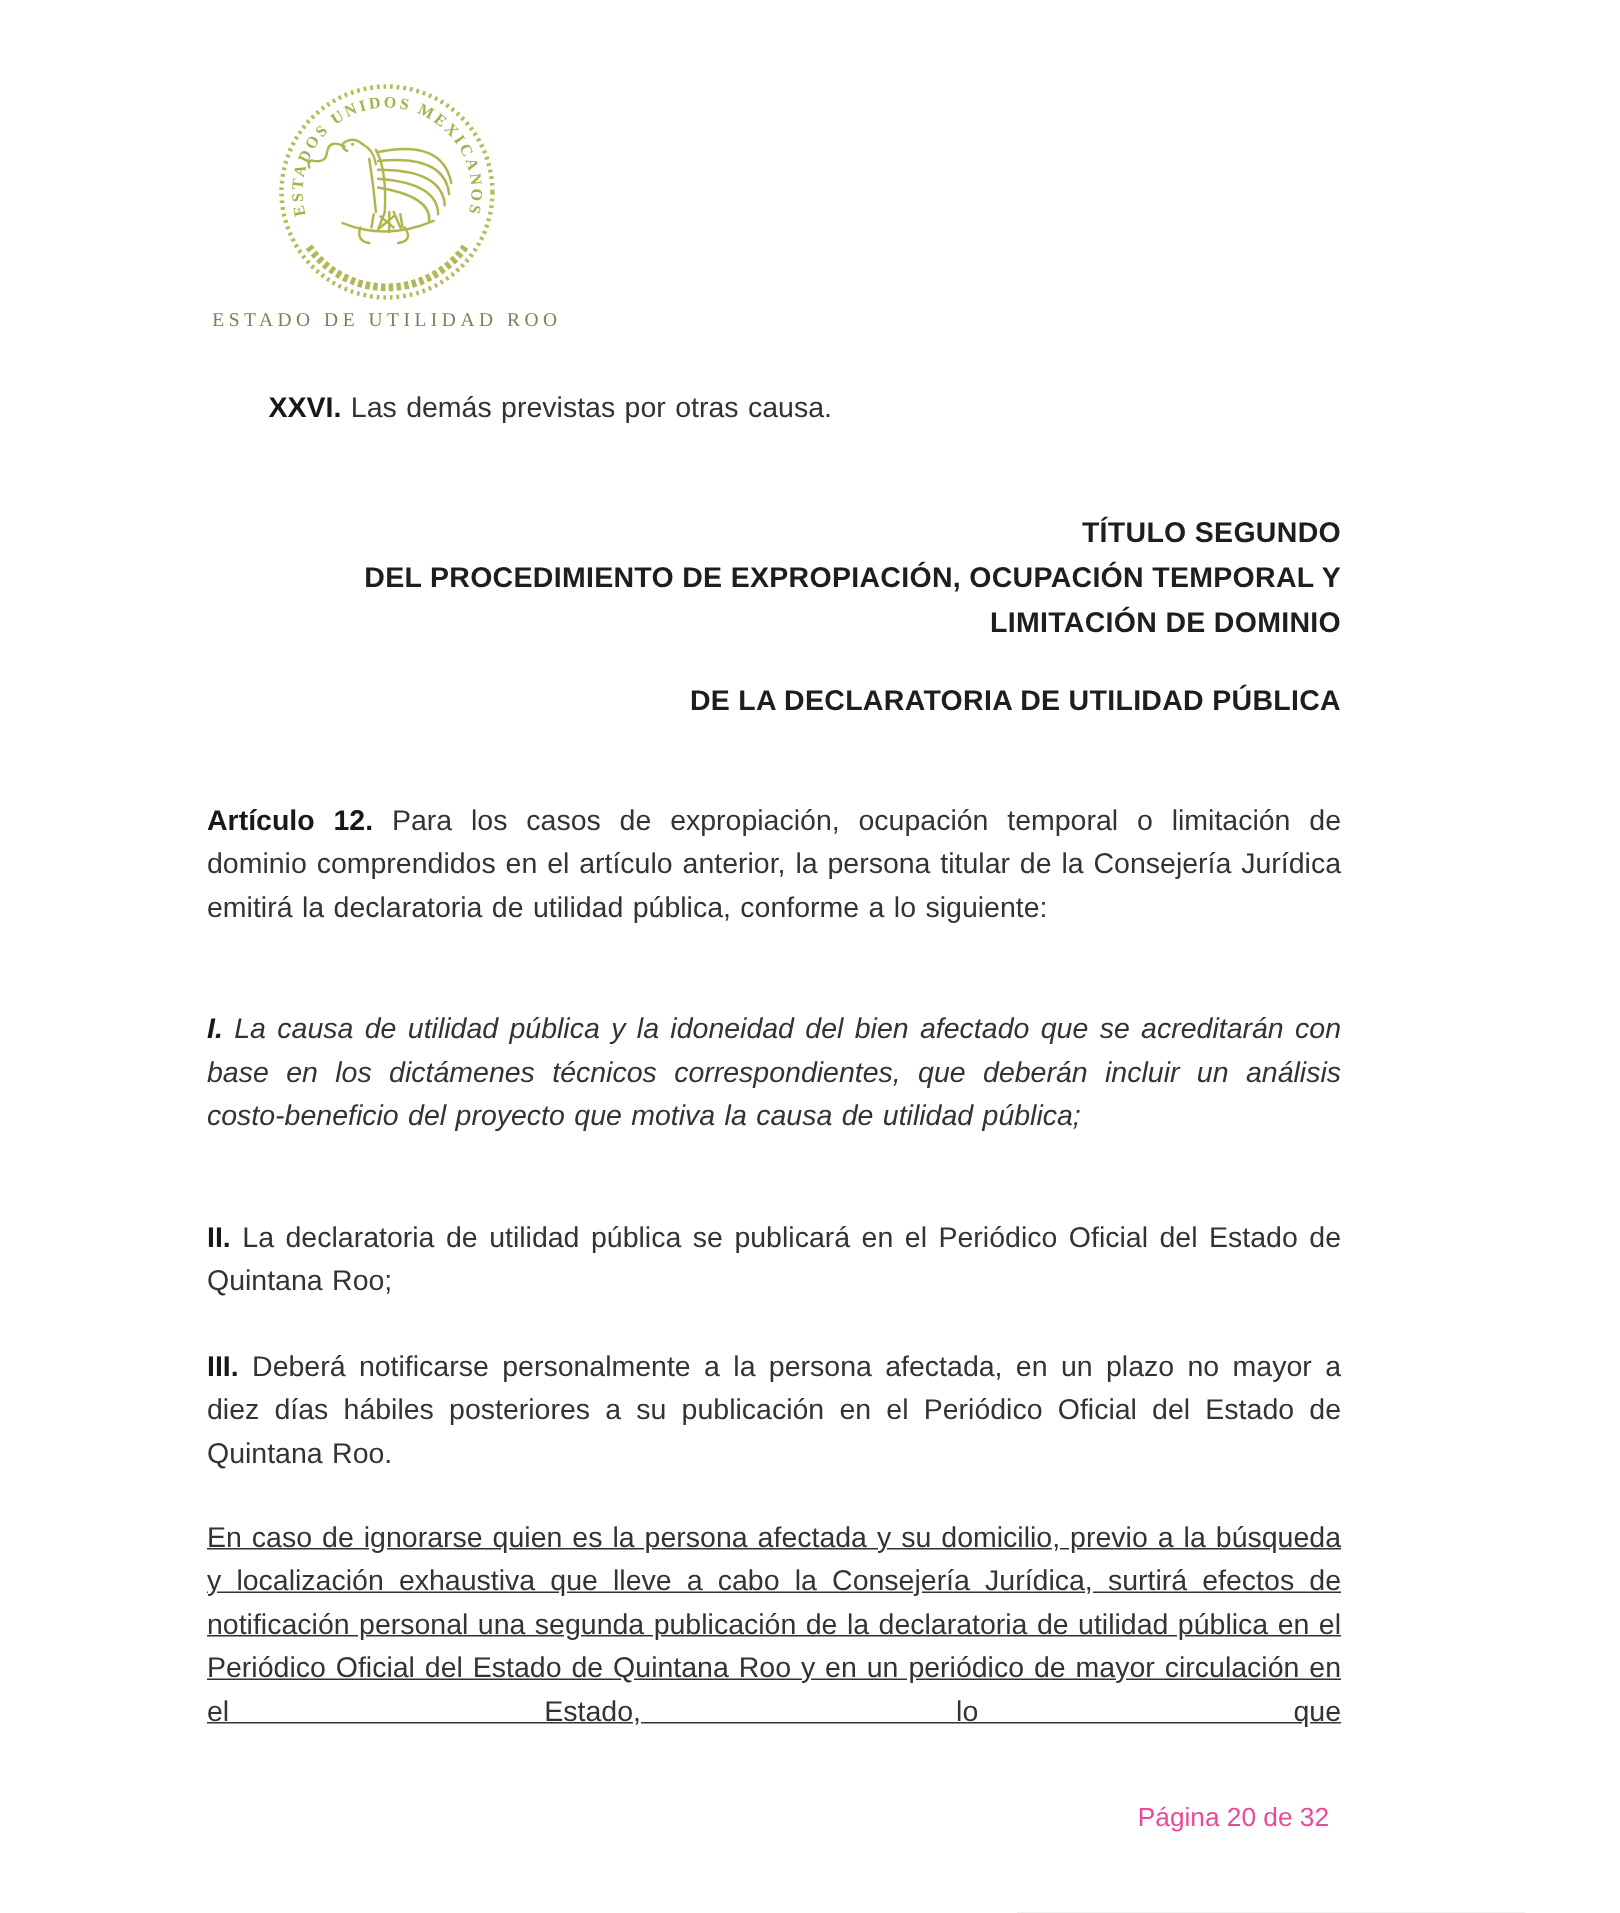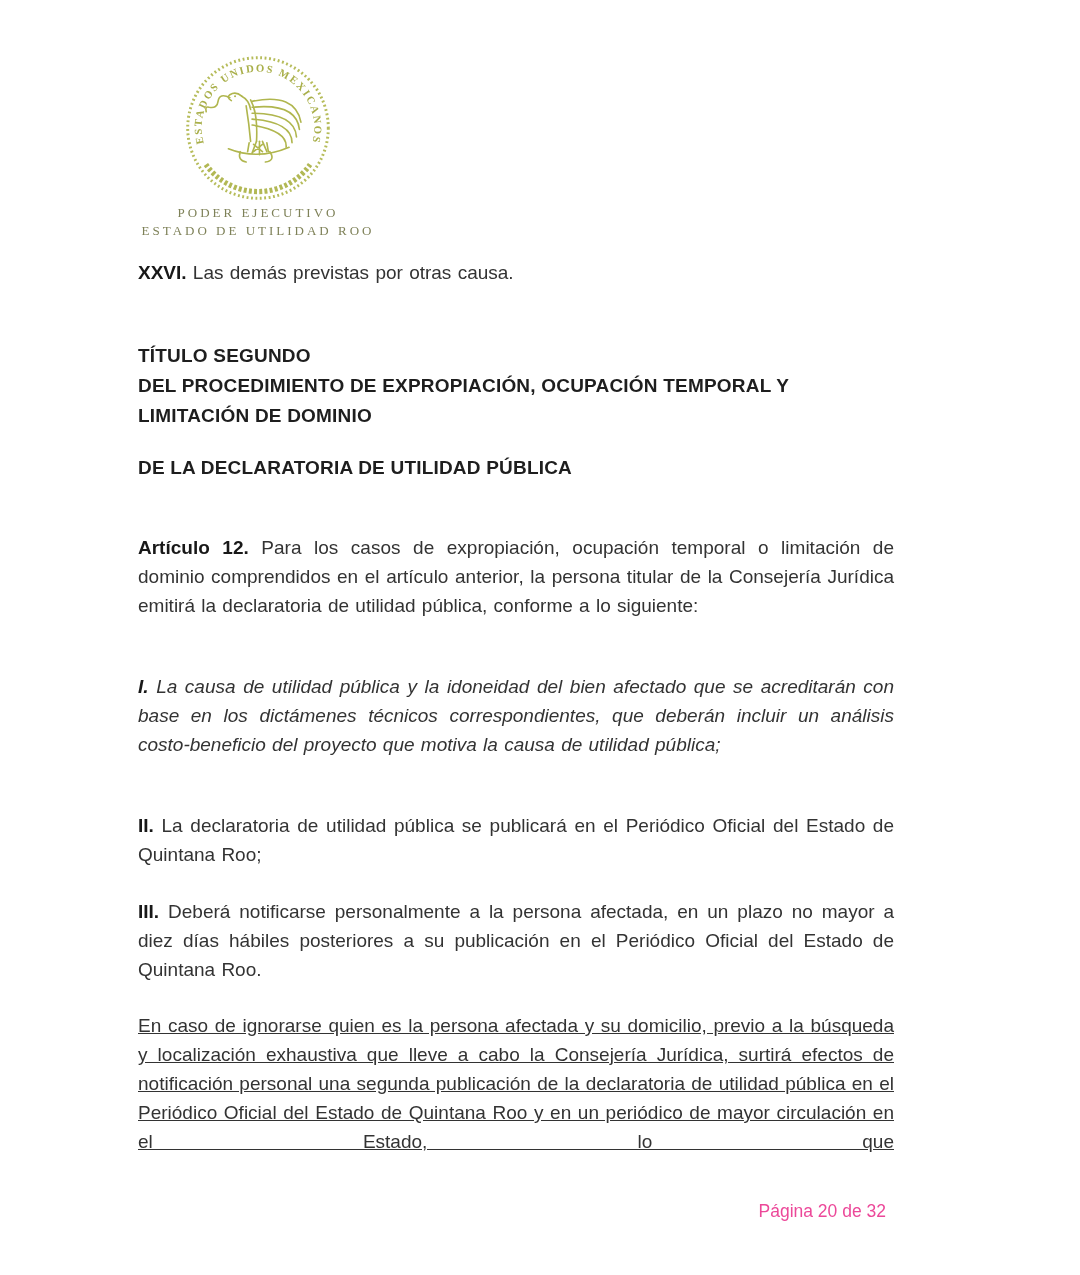--- a/index.html
+++ b/index.html
@@ -14,22 +14,22 @@
   }
   
   .letterhead{position:absolute;left:98px;top:54px;width:320px;text-align:center;}
   .seal{display:block;margin:0 auto;width:148px;height:148px;}
   .org-lines{margin-top:2px;line-height:18px;
     font-family:"Liberation Serif", serif;
     font-size:13px;letter-spacing:3px;color:#7e8158;}
   
   .col{position:absolute;left:138px;width:756px;}
   .fraction{top:258px;font-size:19px;line-height:29px;}
-  .fraction b{color:#1d1d1d;}
-  .headings{font-weight:700;color:#1e1e1e;text-align:left;
+  .fraction b{color:#1d1d1d;margin-left:41px;}
+  .headings{font-weight:700;color:#1e1e1e;text-align:right;
     font-size:19px;line-height:30px;letter-spacing:.2px;}
   .title-block{top:341px;}
   .chapter-block{top:453px;}
   .para{margin:0;font-size:19px;line-height:29px;text-align:justify;
     word-spacing:1px;}
   .para b{color:#181818;}
   .p1{top:533px;}
   .p2{top:672px;font-style:italic;}
   .p3{top:811px;}
   .p4{top:897px;}
@@ -81,21 +81,20 @@
 
         <path d="M 88 120 L 86 132 M 112 120 L 114 132"></path>
         <path d="M 94 122 L 106 132 M 106 122 L 94 132"></path>
 
         <path d="M 60 128 Q 100 144 142 126"></path>
         <path d="M 76 132 Q 72 144 84 146"></path>
         <path d="M 116 132 Q 124 144 110 146"></path>
       </g>
     </svg>
     <div class="org-lines">
-      <div>PODER EJECUTIVO</div>
       <div>ESTADO DE UTILIDAD ROO</div>
     </div>
   </div>
 
   <p class="col para fraction">
     <b>XXVI.</b>
     <span>Las demás previstas por otras causa.</span>
   </p>
 
   <div class="col headings title-block">

